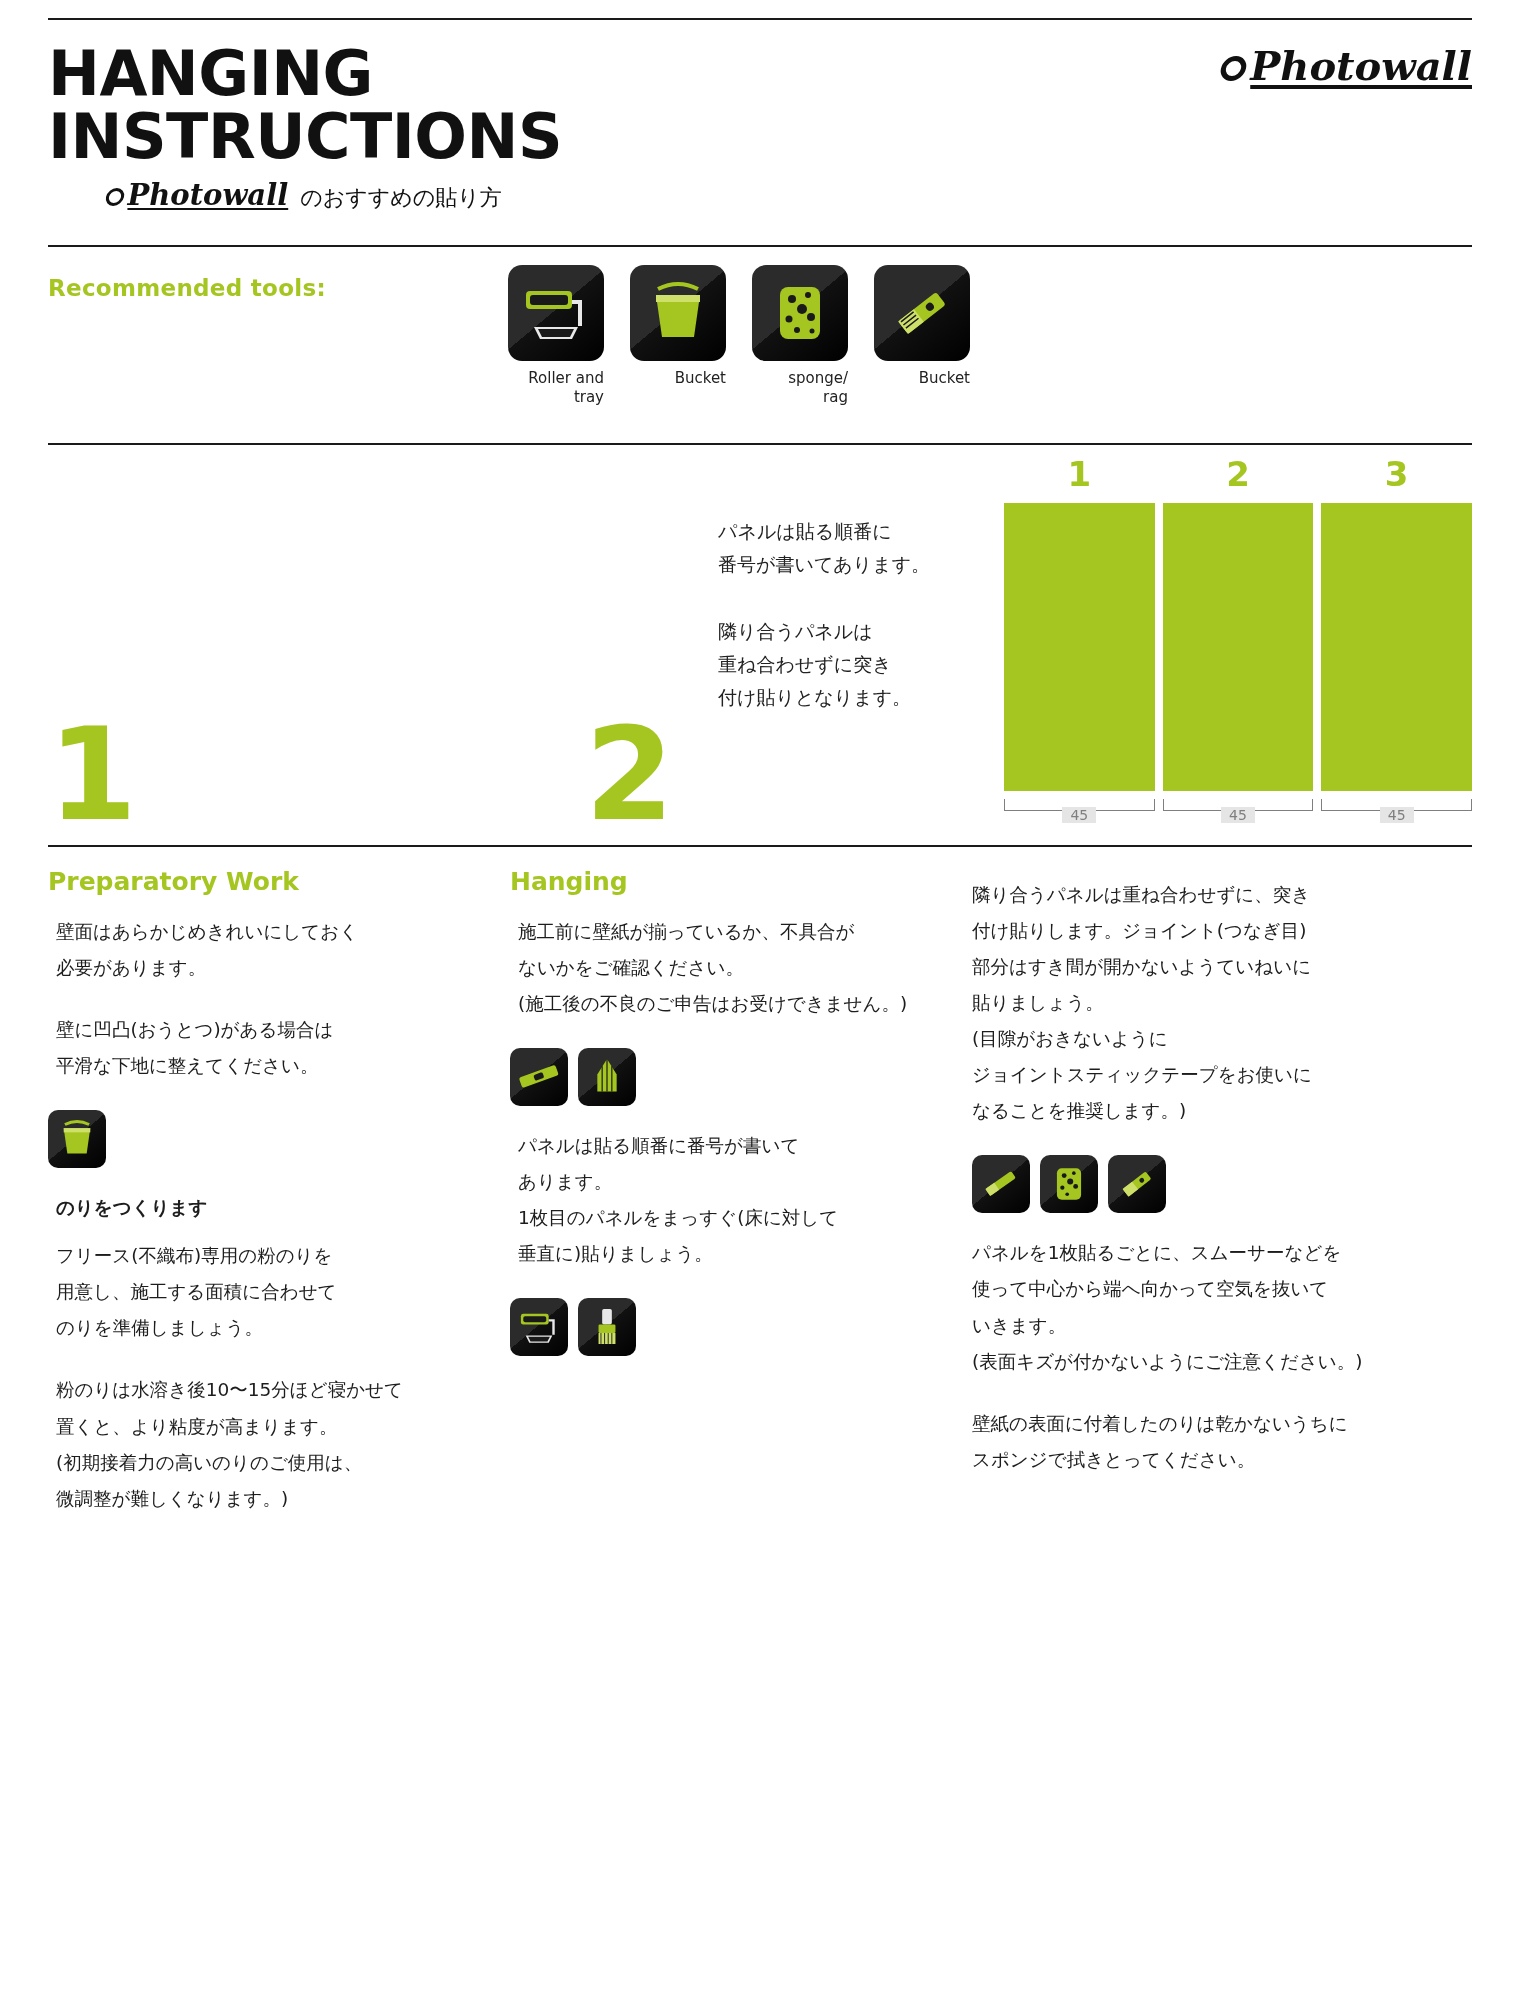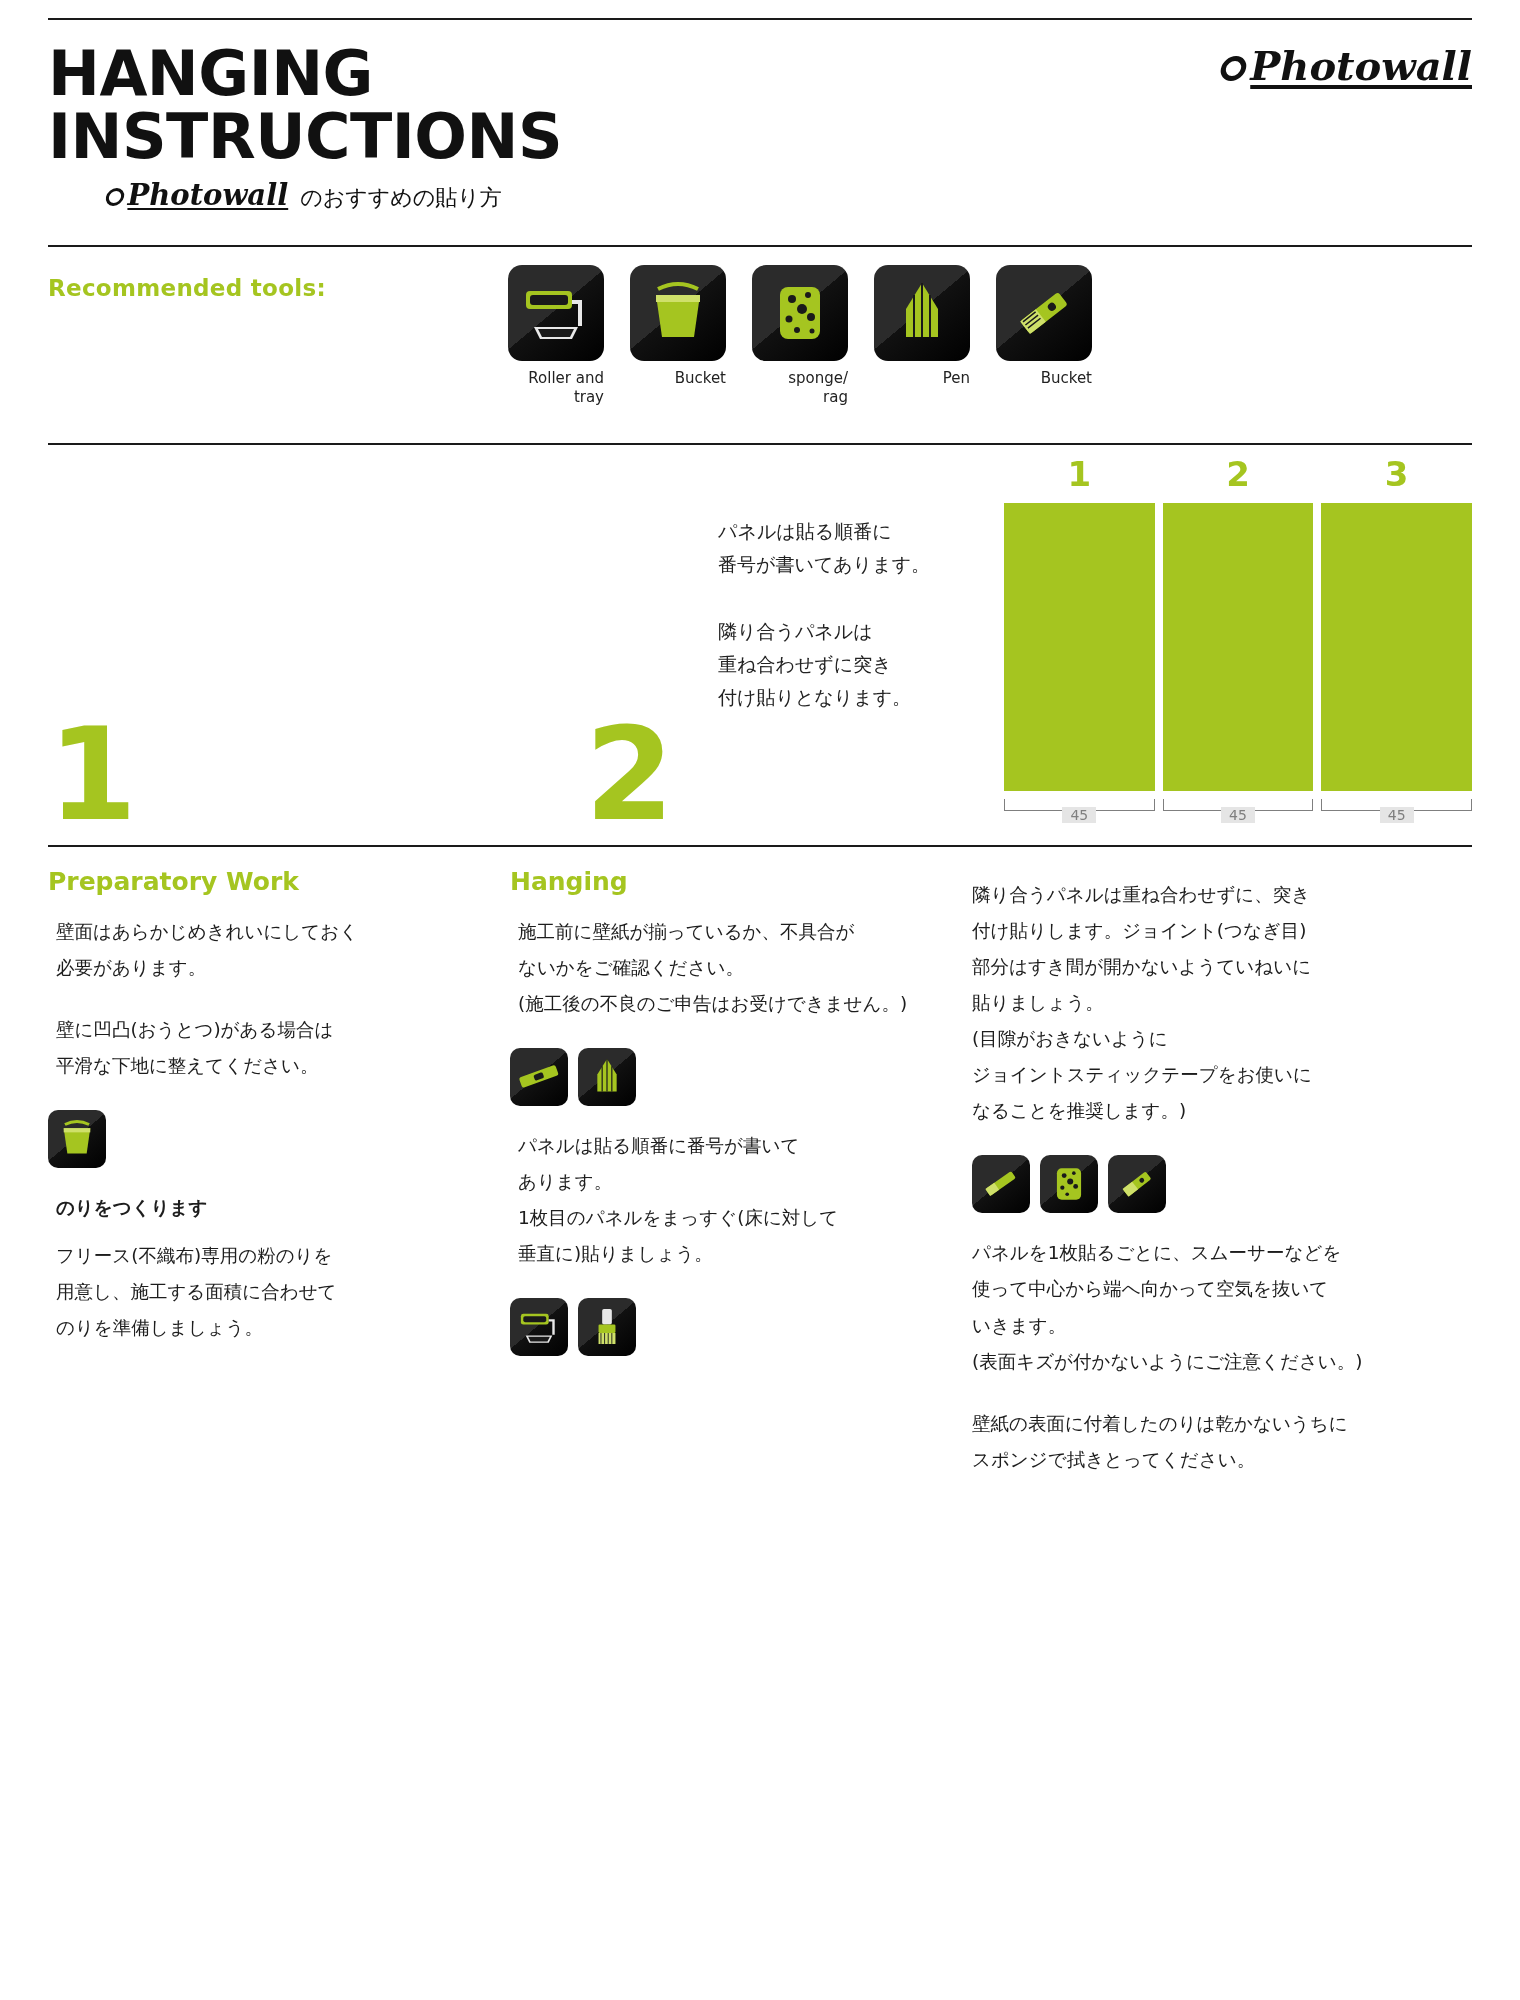--- a/index.html
+++ b/index.html
@@ -313,31 +313,20 @@
             <circle cx="37" cy="54" r="3.5" fill="#1a1a1a"></circle>
             <circle cx="59" cy="52" r="4" fill="#1a1a1a"></circle>
             <circle cx="45" cy="65" r="3" fill="#1a1a1a"></circle>
             <circle cx="60" cy="66" r="2.5" fill="#1a1a1a"></circle>
           </svg>
         </div>
         <div class="tool-caption">sponge/
 rag</div>
       </div>
 
-      <div class="tool">
-        <div class="tile">
-          <svg width="96" height="96" viewBox="0 0 96 96">
-            <path d="M48 18 l16 26 v28 h-32 v-28 z" fill="#a5c520"></path>
-            <path d="M48 18 l0 54" stroke="#1a1a1a" stroke-width="2"></path>
-            <path d="M40 30 l0 42" stroke="#1a1a1a" stroke-width="2"></path>
-            <path d="M56 30 l0 42" stroke="#1a1a1a" stroke-width="2"></path>
-          </svg>
-        </div>
-        <div class="tool-caption">Pen</div>
-      </div>
 
       <div class="tool">
         <div class="tile">
           <svg width="96" height="96" viewBox="0 0 96 96">
             <g transform="rotate(-38 48 48)">
               <rect x="24" y="40" width="48" height="16" rx="3" fill="#a5c520"></rect>
               <rect x="24" y="40" width="20" height="16" fill="#cfe06a"></rect>
               <circle cx="58" cy="48" r="4" fill="#1a1a1a"></circle>
               <path d="M26 42 h16 M26 46 h16 M26 50 h16" stroke="#1a1a1a" stroke-width="1.5"></path>
             </g>
@@ -407,20 +396,24 @@
             <path d="M26 30 h44 l-6 42 h-32 z" fill="#a5c520"></path>
             <rect x="26" y="30" width="44" height="7" fill="#cfe06a"></rect>
           </svg>
         </div>
       </div>
 
       <p class="p indent bold">のりをつくります</p>
       <p class="p indent">フリース(不織布)専用の粉のりを
 用意し、施工する面積に合わせて
 のりを準備しましょう。</p>
+      <p class="p indent">粉のりは水溶き後10〜15分ほど寝かせて
+置くと、より粘度が高まります。
+(初期接着力の高いのりのご使用は、
+微調整が難しくなります。)</p>
     </div>
 
     <div class="col">
       <h2 class="col-heading">Hanging</h2>
       <p class="p indent">施工前に壁紙が揃っているか、不具合が
 ないかをご確認ください。
 (施工後の不良のご申告はお受けできません。)</p>
 
       <div class="icon-row">
         <div class="tile">

